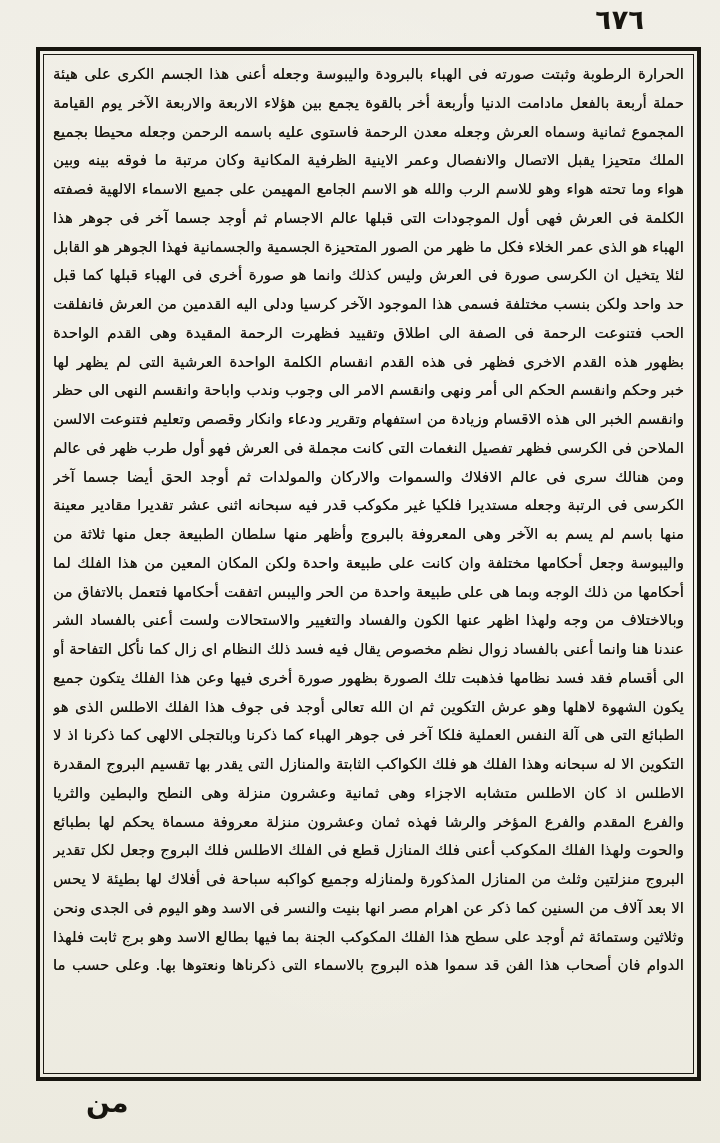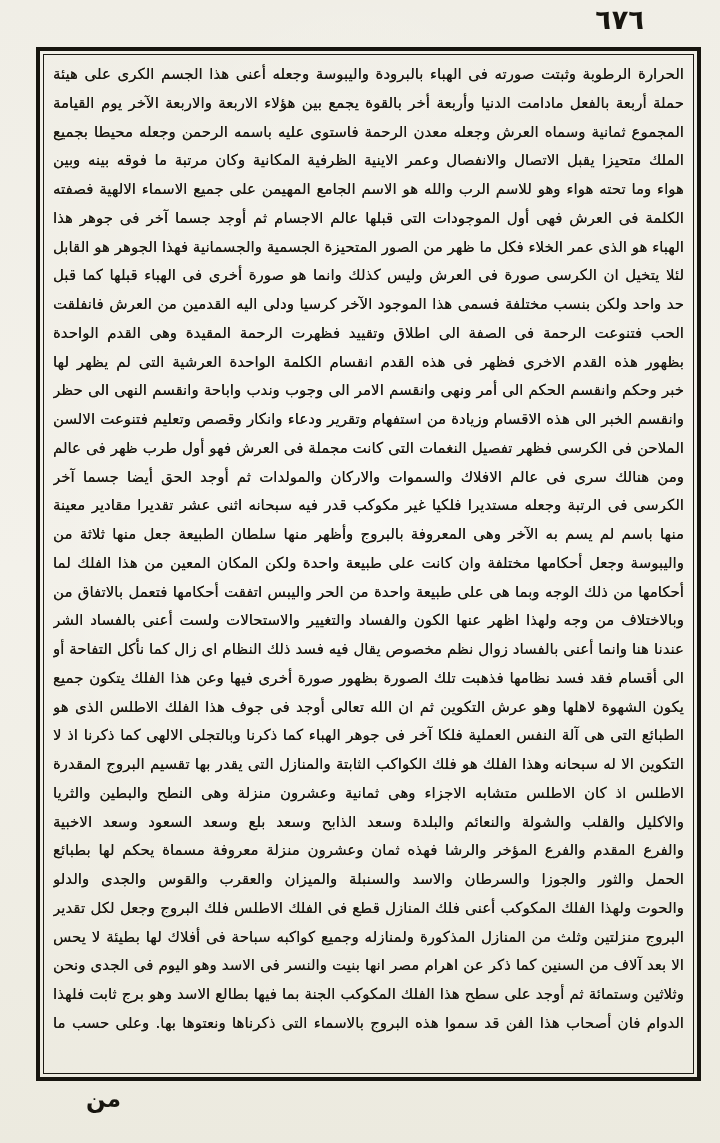--- a/index.html
+++ b/index.html
@@ -42,21 +42,21 @@
     overflow:hidden;
     white-space:normal;
     text-align:justify;
     text-align-last:justify;
     text-justify:inter-word;
     text-shadow:0 0 .5px rgba(20,16,8,.85);
     font-weight:500;
   }
   .catchword{
     position:absolute;top:1086px;left:86px;
-    font-size:23px;font-weight:bold;color:#17150f;
+    font-size:28px;font-weight:bold;color:#17150f;
     direction:rtl;
   }
 </style>
 </head>
 <body>
 
 <div class="scan-page">
 
   <div class="page-number">٦٧٦</div>
 
@@ -83,23 +83,21 @@
           <div class="line">منها باسم لم يسم به الآخر وهى المعروفة بالبروج وأظهر منها سلطان الطبيعة جعل منها ثلاثة من اجتماع الحرارة</div>
           <div class="line">واليبوسة وجعل أحكامها مختلفة وان كانت على طبيعة واحدة ولكن المكان المعين من هذا الفلك لما اختلف اختلفت</div>
           <div class="line">أحكامها من ذلك الوجه وبما هى على طبيعة واحدة من الحر واليبس اتفقت أحكامها فتعمل بالاتفاق من وجه</div>
           <div class="line">وبالاختلاف من وجه ولهذا اظهر عنها الكون والفساد والتغيير والاستحالات ولست أعنى بالفساد الشر والمعتادة</div>
           <div class="line">عندنا هنا وانما أعنى بالفساد زوال نظم مخصوص يقال فيه فسد ذلك النظام اى زال كما نأكل التفاحة أو تشقها بالسكين</div>
           <div class="line">الى أقسام فقد فسد نظامها فذهبت تلك الصورة بظهور صورة أخرى فيها وعن هذا الفلك يتكون جميع ما فى الجنة وعنه</div>
           <div class="line">يكون الشهوة لاهلها وهو عرش التكوين ثم ان الله تعالى أوجد فى جوف هذا الفلك الاطلس الذى هو محل لهذه</div>
           <div class="line">الطبائع التى هى آلة النفس العملية فلكا آخر فى جوهر الهباء كما ذكرنا وبالتجلى الالهى كما ذكرنا اذ لا يكون</div>
           <div class="line">التكوين الا له سبحانه وهذا الفلك هو فلك الكواكب الثابتة والمنازل التى يقدر بها تقسيم البروج المقدرة فى</div>
           <div class="line">الاطلس اذ كان الاطلس متشابه الاجزاء وهى ثمانية وعشرون منزلة وهى النطح والبطين والثريا والدبران</div>
-          <div class="line">والاكليل والقلب والشولة والنعائم والبلدة وسعد الذابح وسعد بلع وسعد السعود وسعد الاخبية</div>
           <div class="line">والفرع المقدم والفرع المؤخر والرشا فهذه ثمان وعشرون منزلة معروفة مسماة يحكم لها بطبائع البروج وهى</div>
-          <div class="line">الحمل والثور والجوزا والسرطان والاسد والسنبلة والميزان والعقرب والقوس والجدى والدلو</div>
           <div class="line">والحوت ولهذا الفلك المكوكب أعنى فلك المنازل قطع فى الفلك الاطلس فلك البروج وجعل لكل تقدير فى فلك</div>
           <div class="line">البروج منزلتين وثلث من المنازل المذكورة ولمنازله وجميع كواكبه سباحة فى أفلاك لها بطيئة لا يحس بها البصر</div>
           <div class="line">الا بعد آلاف من السنين كما ذكر عن اهرام مصر انها بنيت والنسر فى الاسد وهو اليوم فى الجدى ونحن فى سنة أربع</div>
           <div class="line">وثلاثين وستمائة ثم أوجد على سطح هذا الفلك المكوكب الجنة بما فيها بطالع الاسد وهو برج ثابت فلهذا كان لها</div>
           <div class="line">الدوام فان أصحاب هذا الفن قد سموا هذه البروج بالاسماء التى ذكرناها ونعتوها بها. وعلى حسب ما أطلعهم الله عليه</div>
         </div>
     </div>
   </div>
 
   <div class="catchword">من</div>

